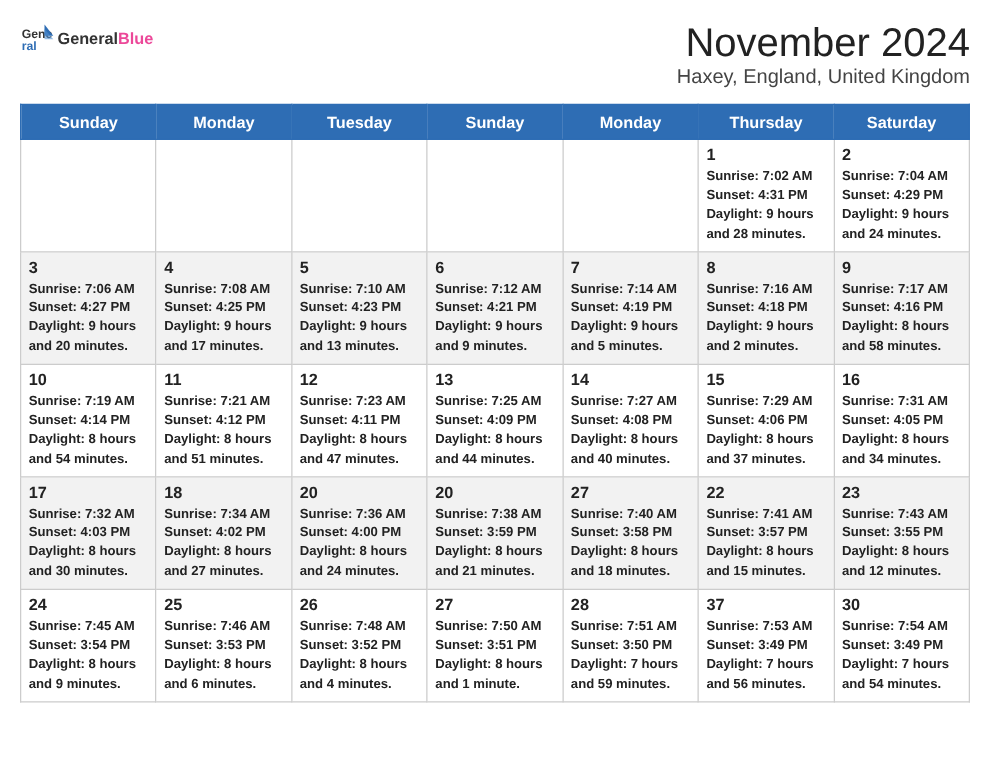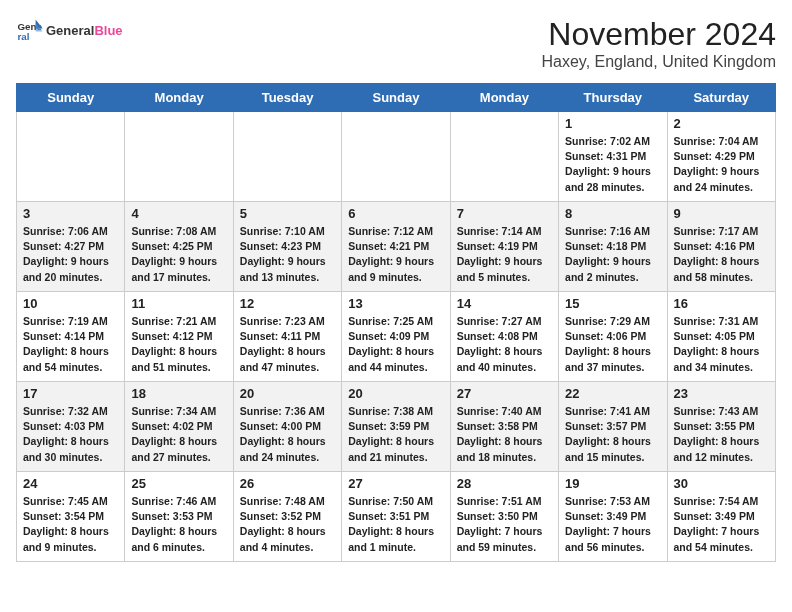--- a/index.html
+++ b/index.html
@@ -244,21 +244,21 @@
         </td>
         <td>
           <span class="day-number">27</span>
           <div class="day-info">Sunrise: 7:50 AM<br>Sunset: 3:51 PM<br>Daylight: 8 hours and 1 minute.</div>
         </td>
         <td>
           <span class="day-number">28</span>
           <div class="day-info">Sunrise: 7:51 AM<br>Sunset: 3:50 PM<br>Daylight: 7 hours and 59 minutes.</div>
         </td>
         <td>
-          <span class="day-number">19</span>
+          <span class="day-number">37</span>
           <div class="day-info">Sunrise: 7:53 AM<br>Sunset: 3:49 PM<br>Daylight: 7 hours and 56 minutes.</div>
         </td>
         <td>
           <span class="day-number">30</span>
           <div class="day-info">Sunrise: 7:54 AM<br>Sunset: 3:49 PM<br>Daylight: 7 hours and 54 minutes.</div>
         </td>
       </tr>
     </tbody>
 </table>
 

